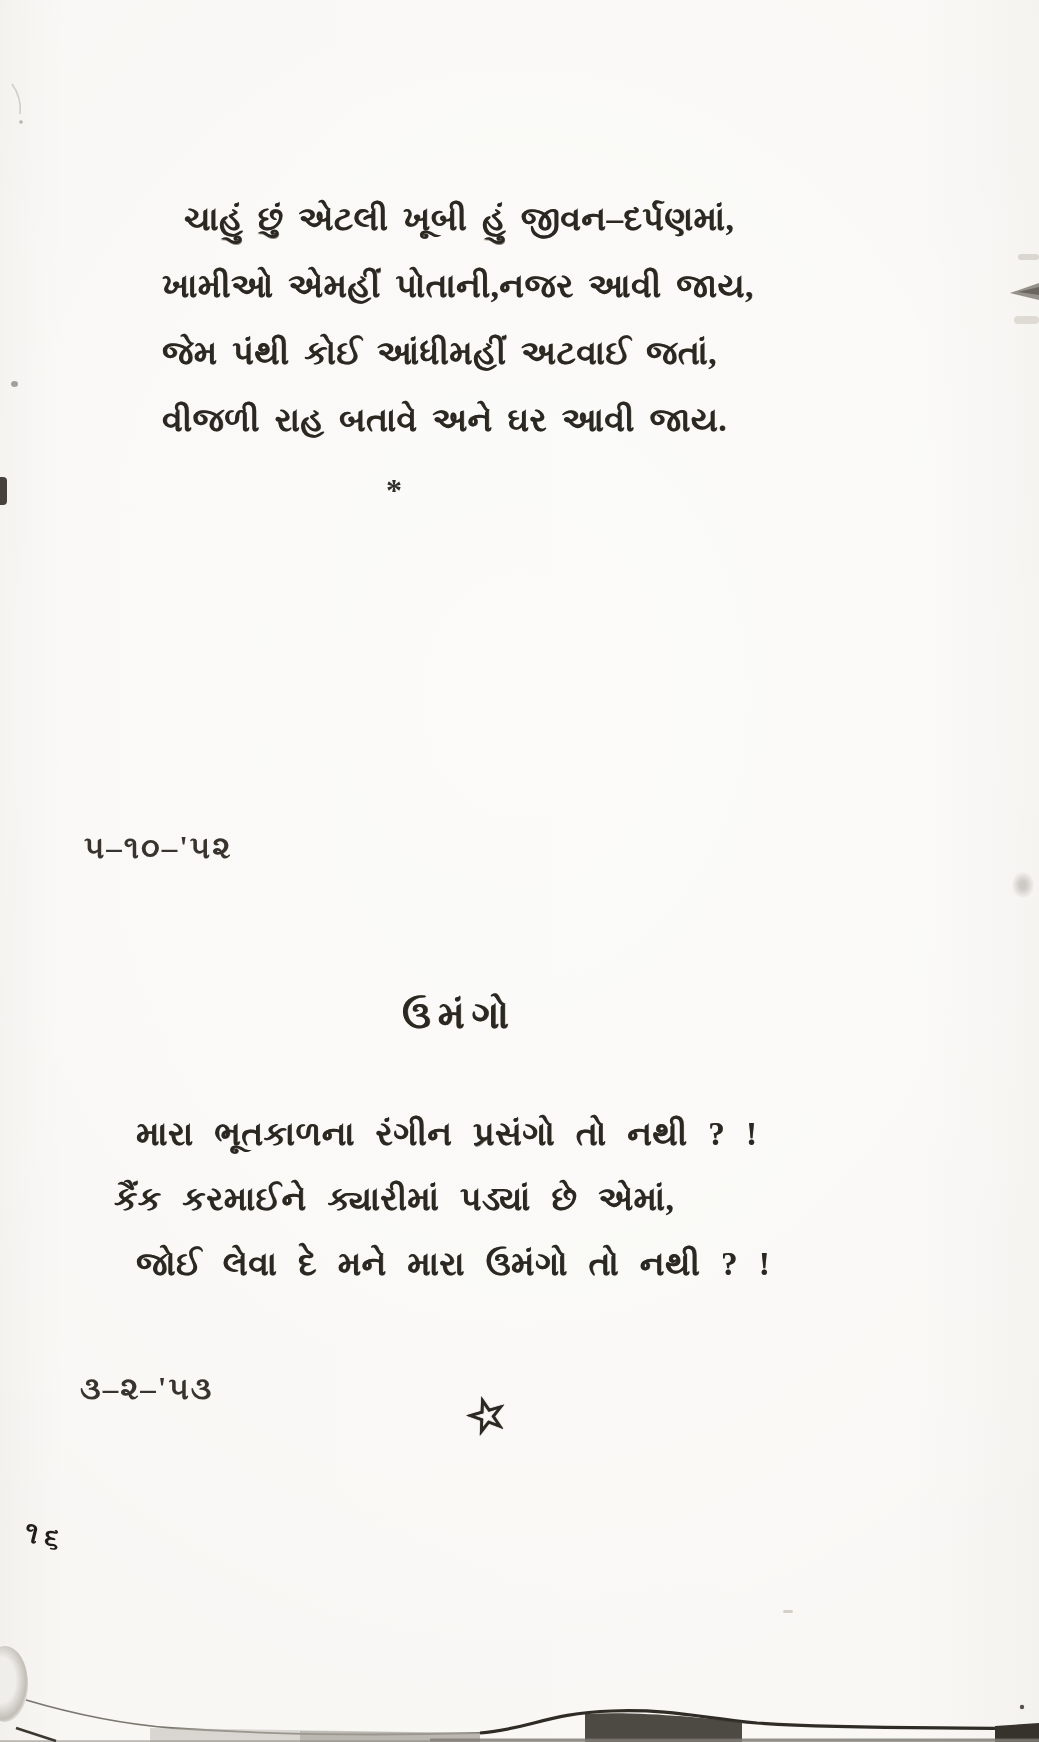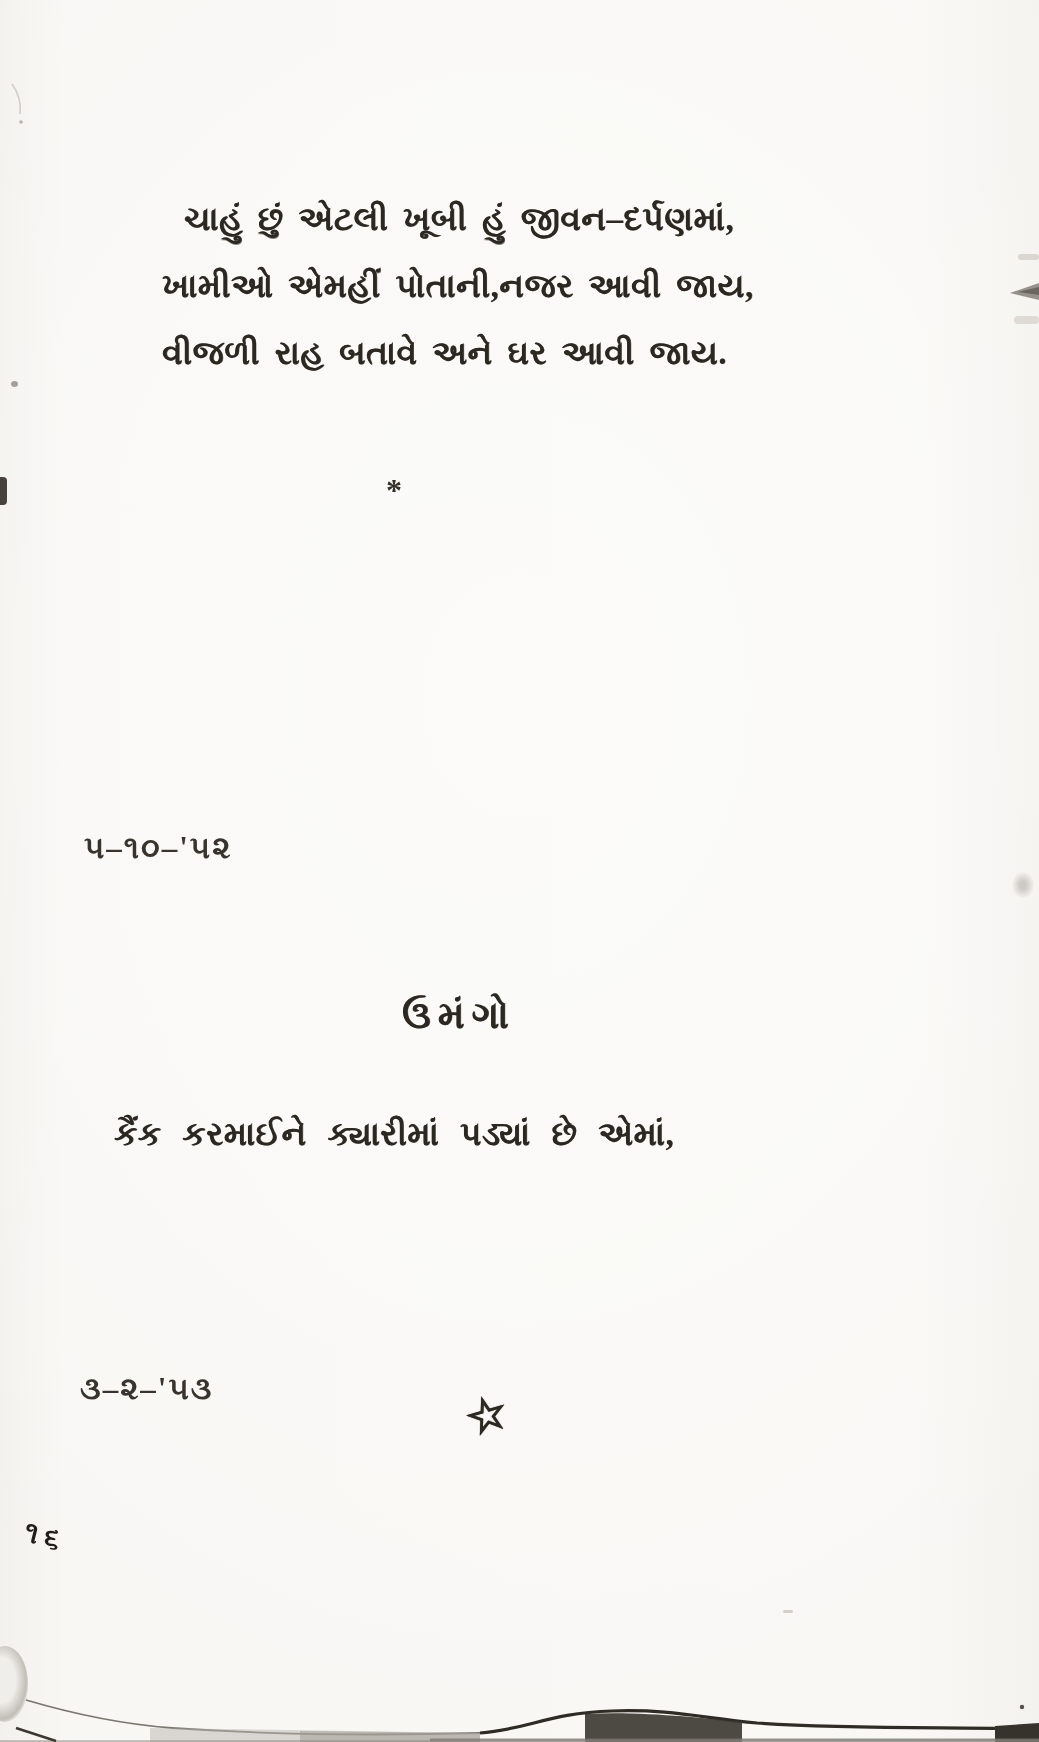--- a/index.html
+++ b/index.html
@@ -21,21 +21,21 @@
     line-height: 62px;
     white-space: nowrap;
     font-size: 33px;
     font-weight: 600;
     word-spacing: 6px;
     letter-spacing: 0.5px;
     color: #2b2721;
     text-shadow: 0.4px 0.4px 0.3px rgba(43,39,33,0.55);
   }
   .indent { padding-left: 22px; }
-  .outdent { margin-left: -22px; text-align: center; }
+  .outdent { margin-left: -22px; }
   .stanza-3 .line { word-spacing: 12px; height: 65px; }
   .separator {
     position: absolute;
     font-size: 32px;
     font-weight: 700;
     color: #332f29;
   }
   .poem-date {
     position: absolute;
     font-size: 31px;
@@ -91,32 +91,35 @@
 <div class="scan-page">
 
   <svg class="artifact" style="left:4px; top:80px;" width="40" height="56" viewBox="0 0 40 56">
     <path d="M8,4 q10,14 8,30" stroke="#c9c5bf" stroke-width="1.6" fill="none" opacity="0.8"></path>
     <circle cx="17" cy="42" r="1.8" fill="#a6a29b" opacity="0.8"></circle>
   </svg>
 
   <div class="stanza" style="left:162px; top:188px;">
     <div class="line indent">ચાહું છું એટલી ખૂબી હું જીવન–દર્પણમાં,</div>
     <div class="line">ખામીઓ એમહીં પોતાની,નજર આવી જાય,</div>
+    <div class="line">જેમ પંથી કોઈ આંધીમહીં અટવાઈ જતાં,</div>
     <div class="line">વીજળી રાહ બતાવે અને ઘર આવી જાય.</div>
   </div>
 
   <div class="separator" style="left:386px; top:472px;">*</div>
 
 
   <div class="poem-date" style="left:84px; top:830px;">૫–૧૦–'૫૨</div>
 
   <div class="poem-title" style="left:402px; top:993px;">ઉમંગો</div>
 
   <div class="stanza stanza-3" style="left:136px; top:1103px;">
+    <div class="line">મારા ભૂતકાળના રંગીન પ્રસંગો તો નથી ? !</div>
     <div class="line outdent">કૈંક કરમાઈને ક્યારીમાં પડ્યાં છે એમાં,</div>
+    <div class="line">જોઈ લેવા દે મને મારા ઉમંગો તો નથી ? !</div>
   </div>
 
   <div class="poem-date" style="left:80px; top:1371px;">૩–૨–'૫૩</div>
 
   <div class="star-ornament" style="left:466px; top:1388px;">☆</div>
 
   <div class="page-number" style="left:24px; top:1520px;">૧૬</div>
 
   <svg class="artifact" style="left:1000px; top:248px;" width="39" height="90" viewBox="0 0 39 90">
     <rect x="18" y="6" width="21" height="6" rx="3" fill="#d2cfc8" opacity="0.8"></rect>

